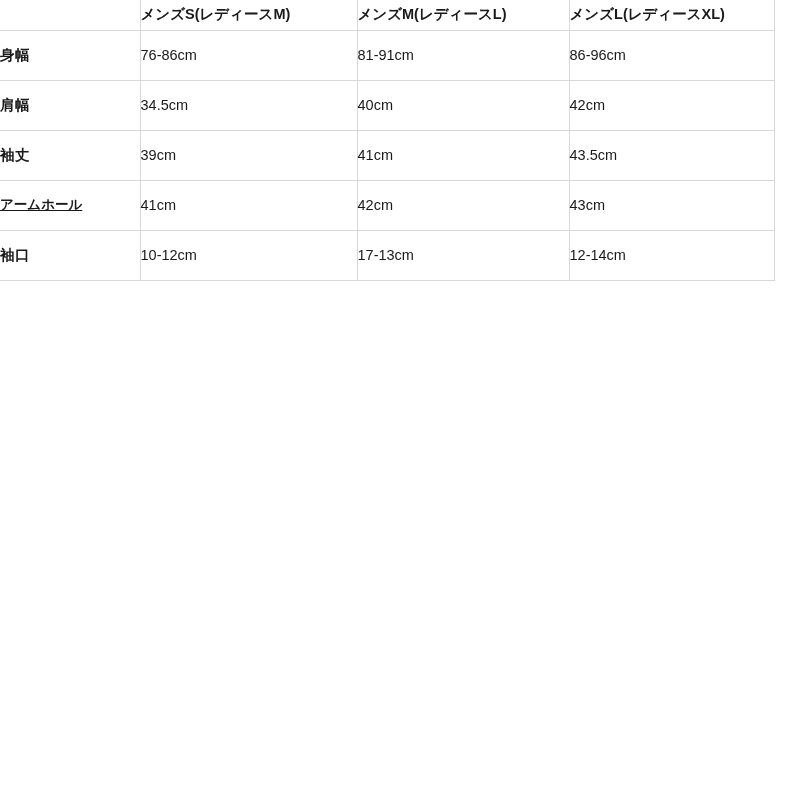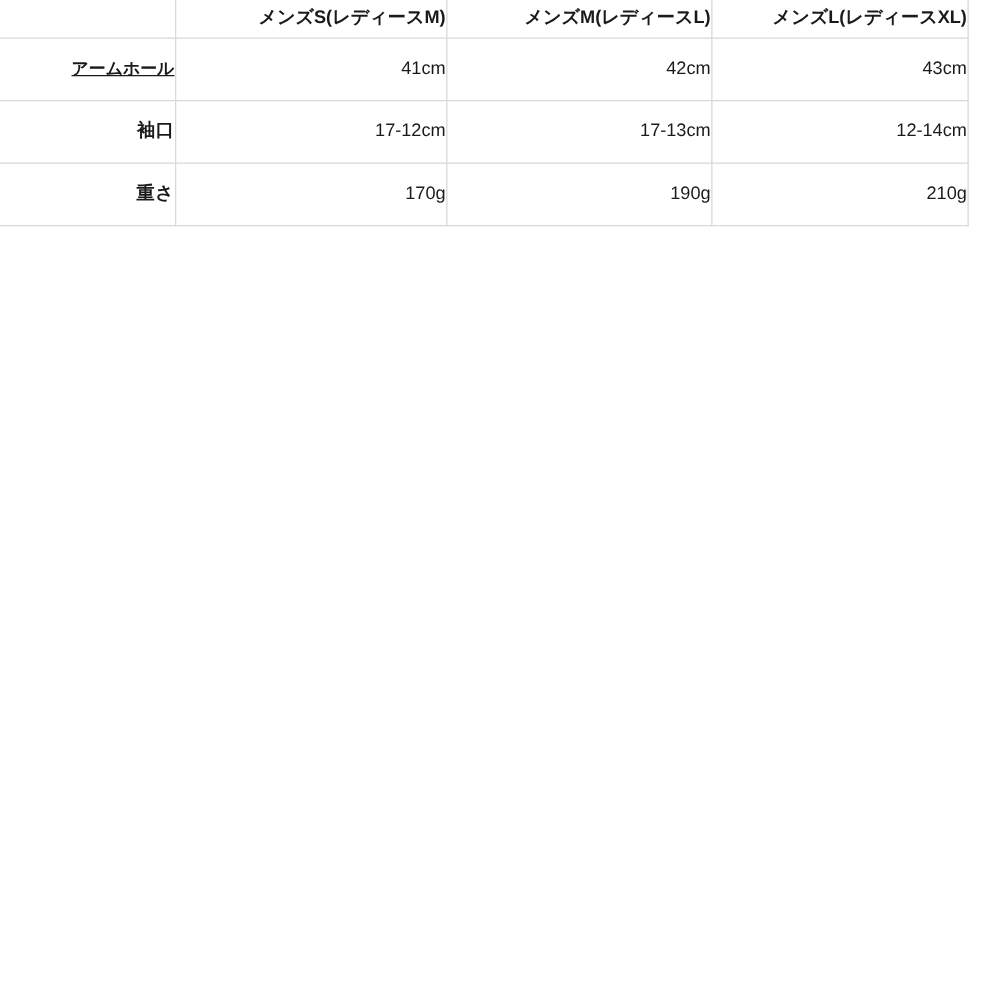--- a/index.html
+++ b/index.html
@@ -33,21 +33,21 @@
   }
   table.size-table col.c0 { width: 140px; }
   table.size-table col.c1 { width: 217px; }
   table.size-table col.c2 { width: 212px; }
   table.size-table col.c3 { width: 205px; }
 
   table.size-table th,
   table.size-table td {
     border: 1px solid #d8d8d8;
     padding: 0;
-    text-align: right;
+    text-align: left;
     vertical-align: middle;
     font-weight: normal;
     font-size: 14.5px;
     line-height: 1.2;
     color: #1a1a1a;
   }
   table.size-table tr.head-row th {
     height: 30px;
     font-weight: bold;
     font-size: 14.5px;
@@ -94,32 +94,44 @@
     <thead>
       <tr class="head-row">
         <th class="corner"></th>
         <th>メンズS(レディースM)</th>
         <th>メンズM(レディースL)</th>
         <th>メンズL(レディースXL)</th>
       </tr>
     </thead>
     <tbody>
       <tr class="data-row">
+        <th class="rowhead">身幅</th>
+        <td>76-86cm</td>
+        <td>81-91cm</td>
+        <td>86-96cm</td>
+      </tr>
+      <tr class="data-row">
+        <th class="rowhead">肩幅</th>
+        <td>34.5cm</td>
+        <td>40cm</td>
+        <td>42cm</td>
+      </tr>
+      <tr class="data-row">
+        <th class="rowhead">袖丈</th>
+        <td>39cm</td>
+        <td>41cm</td>
+        <td>43.5cm</td>
+      </tr>
+      <tr class="data-row">
         <th class="rowhead narrow-label">アームホール</th>
         <td>41cm</td>
         <td>42cm</td>
         <td>43cm</td>
       </tr>
       <tr class="data-row">
         <th class="rowhead">袖口</th>
-        <td>17-12cm</td>
+        <td>10-12cm</td>
         <td>17-13cm</td>
         <td>12-14cm</td>
-      </tr>
-      <tr class="data-row">
-        <th class="rowhead">重さ</th>
-        <td>170g</td>
-        <td>190g</td>
-        <td>210g</td>
       </tr>
     </tbody>
   </table>
 </div>
 
 </body></html>

